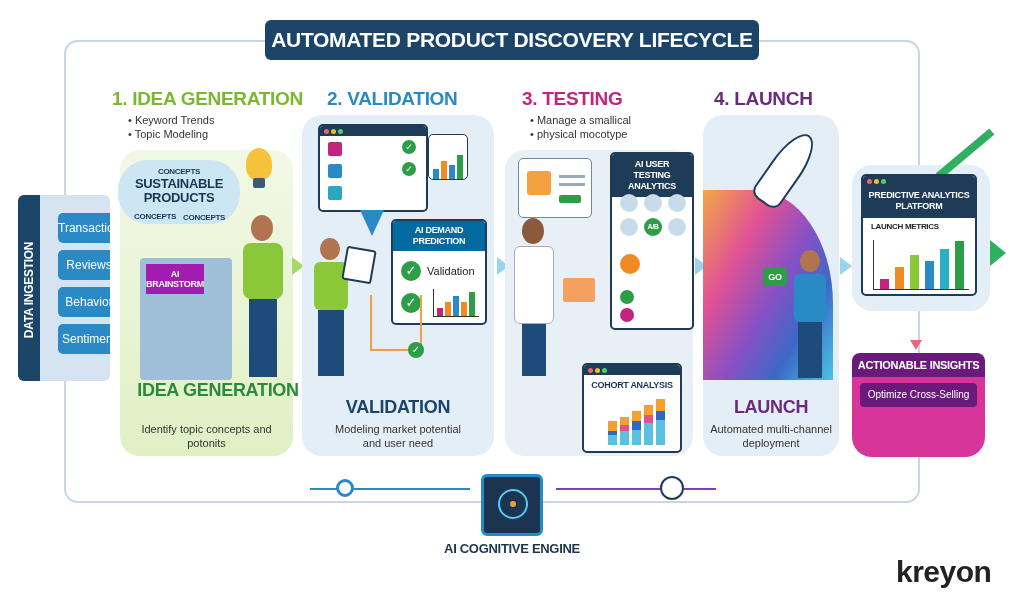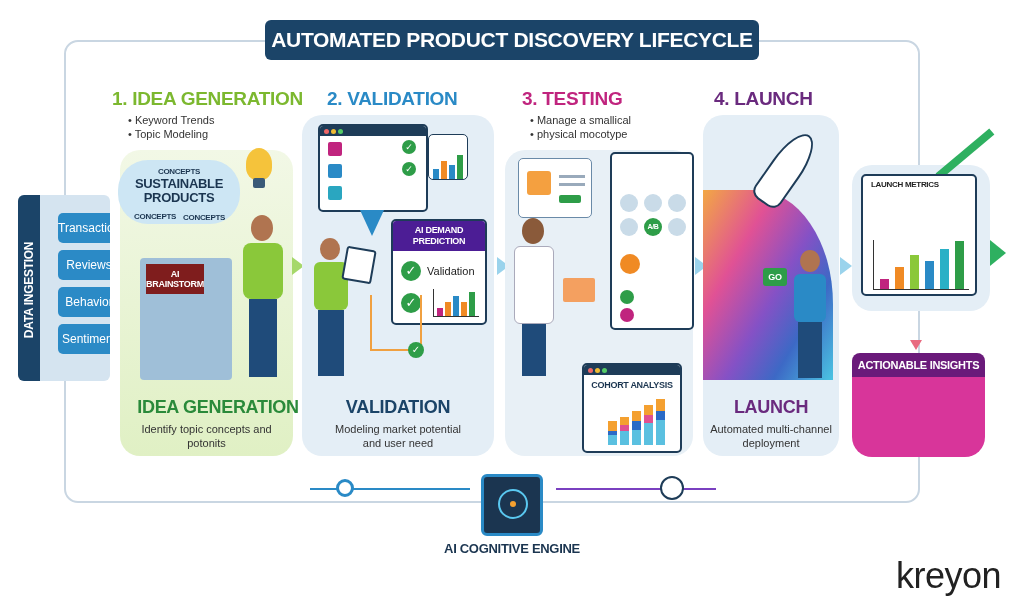--- a/index.html
+++ b/index.html
@@ -42,27 +42,27 @@
 <div class="abs bul" style="left:128px;top:127px">• Topic Modeling</div>
 <div class="abs panel" style="left:120px;top:150px;width:173px;height:306px;background:linear-gradient(#f2f8e6,#e0f0c4)"></div>
 <div class="abs" style="left:118px;top:160px;width:122px;height:64px;background:#cde6f4;border-radius:30px"></div>
 <div class="abs cond" style="left:118px;top:167px;width:122px;text-align:center;font-size:8px;color:#1b3550">CONCEPTS</div>
 <div class="abs cond" style="left:130px;top:177px;width:98px;text-align:center;font-size:13px;line-height:14px;color:#1b3550">SUSTAINABLE PRODUCTS</div>
 <div class="abs cond" style="left:134px;top:212px;font-size:8px;color:#1b3550">CONCEPTS</div>
 <div class="abs cond" style="left:183px;top:213px;font-size:8px;color:#1b3550">CONCEPTS</div>
 <div class="abs" style="left:246px;top:148px;width:26px;height:32px;background:#f5c33b;border-radius:50% 50% 40% 40%"></div>
 <div class="abs" style="left:253px;top:178px;width:12px;height:10px;background:#3a5a78;border-radius:2px"></div>
 <div class="abs" style="left:140px;top:258px;width:92px;height:122px;background:#9fbfd8;border-radius:4px"></div>
-<div class="abs cond" style="left:146px;top:264px;width:58px;height:30px;background:#7f1d1d;color:#fff;font-size:9px;text-align:center;padding-top:5px;line-height:10px">AI BRAINSTORM</div>
+<div class="abs cond" style="left:146px;top:264px;width:58px;height:30px;background:#a21caf;color:#fff;font-size:9px;text-align:center;padding-top:5px;line-height:10px">AI BRAINSTORM</div>
 <div class="abs" style="left:243px;top:215px;width:42px;height:165px">
   <div class="abs" style="left:8px;top:0;width:22px;height:26px;background:#b07450;border-radius:50%"></div>
   <div class="abs" style="left:0;top:28px;width:40px;height:56px;background:#8ac83a;border-radius:8px"></div>
   <div class="abs" style="left:6px;top:84px;width:28px;height:78px;background:#1f4b7a"></div>
 </div>
-<div class="abs cond btmt" style="left:120px;top:397px;width:196px;color:#2a8a3a">IDEA GENERATION</div>
+<div class="abs cond btmt" style="left:120px;top:380px;width:196px;color:#2a8a3a">IDEA GENERATION</div>
 <div class="abs btmd" style="left:140px;top:422px;width:133px">Identify topic concepts and potonits</div>
 
 <div class="abs arrow" style="left:292px;top:257px;border-left-color:#a6d86a"></div>
 
 <div class="abs cond stage-h" style="left:327px;top:88px;color:#2a8ac6">2. VALIDATION</div>
 <div class="abs panel" style="left:302px;top:115px;width:192px;height:341px;background:#e4eef6"></div>
 <div class="abs win" style="left:318px;top:124px;width:110px;height:88px">
   <div class="winbar">
       <span class="dot" style="left:4px;background:#e66"></span>
       <span class="dot" style="left:11px;background:#eb3"></span>
@@ -75,21 +75,21 @@
   <div class="abs check" style="left:82px;top:36px;width:14px;height:14px;line-height:14px;font-size:9px">✓</div>
 </div>
 <div class="abs win" style="left:428px;top:134px;width:40px;height:46px;border-width:1px">
   <div class="bar" style="left:4px;height:10px;background:#2a8ac6;width:6px"></div>
   <div class="bar" style="left:12px;height:18px;background:#f08a24;width:6px"></div>
   <div class="bar" style="left:20px;height:14px;background:#2a8ac6;width:6px"></div>
   <div class="bar" style="left:28px;height:24px;background:#2e9d48;width:6px"></div>
 </div>
 <div class="abs" style="left:360px;top:210px;width:0;height:0;border-left:12px solid transparent;border-right:12px solid transparent;border-top:26px solid #2a8ac6"></div>
 <div class="abs win" style="left:391px;top:219px;width:96px;height:106px">
-  <div class="cond" style="background:#4c1d95;color:#fff;font-size:9px;text-align:center;padding:4px 8px;line-height:11px">AI DEMAND PREDICTION</div>
+  <div class="cond" style="background:#0369a1;color:#fff;font-size:9px;text-align:center;padding:4px 8px;line-height:11px">AI DEMAND PREDICTION</div>
   <div class="abs check" style="left:8px;top:40px">✓</div>
   <div class="abs" style="left:34px;top:44px;font-size:11px;color:#222">Validation</div>
   <div class="abs check" style="left:8px;top:72px">✓</div>
   <div class="abs" style="left:40px;top:68px;width:46px;height:28px;border-left:1px solid #333;border-bottom:1px solid #333">
     <div class="bar" style="left:3px;height:8px;background:#c0247e;width:6px"></div>
     <div class="bar" style="left:11px;height:14px;background:#f08a24;width:6px"></div>
     <div class="bar" style="left:19px;height:20px;background:#2a8ac6;width:6px"></div>
     <div class="bar" style="left:27px;height:14px;background:#f08a24;width:6px"></div>
     <div class="bar" style="left:35px;height:24px;background:#2e9d48;width:6px"></div>
   </div>
@@ -111,20 +111,21 @@
 <div class="abs bul" style="left:530px;top:113px">• Manage a smallical</div>
 <div class="abs bul" style="left:530px;top:127px">• physical mocotype</div>
 <div class="abs panel" style="left:505px;top:150px;width:188px;height:306px;background:#e8f0f6"></div>
 <div class="abs win" style="left:518px;top:158px;width:74px;height:60px;border-width:1px;border-color:#6a8aa8">
   <div class="abs" style="left:8px;top:12px;width:24px;height:24px;background:#f4a040;border-radius:3px"></div>
   <div class="abs" style="left:40px;top:16px;width:26px;height:3px;background:#9ab"></div>
   <div class="abs" style="left:40px;top:24px;width:26px;height:3px;background:#9ab"></div>
   <div class="abs" style="left:40px;top:36px;width:22px;height:8px;background:#2e9d48;border-radius:2px"></div>
 </div>
 <div class="abs win" style="left:610px;top:152px;width:84px;height:178px">
+  <div class="cond" style="background:#1e3c58;color:#fff;font-size:9px;text-align:center;padding:5px 4px;line-height:11px">AI USER TESTING ANALYTICS</div>
   <div class="abs" style="left:8px;top:40px;width:18px;height:18px;border-radius:50%;background:#c9dbe8"></div>
   <div class="abs" style="left:32px;top:40px;width:18px;height:18px;border-radius:50%;background:#c9dbe8"></div>
   <div class="abs" style="left:56px;top:40px;width:18px;height:18px;border-radius:50%;background:#c9dbe8"></div>
   <div class="abs" style="left:8px;top:64px;width:18px;height:18px;border-radius:50%;background:#c9dbe8"></div>
   <div class="abs cond" style="left:32px;top:64px;width:18px;height:18px;border-radius:50%;background:#2e9d48;color:#fff;font-size:7px;text-align:center;line-height:18px">A/B</div>
   <div class="abs" style="left:56px;top:64px;width:18px;height:18px;border-radius:50%;background:#c9dbe8"></div>
   <div class="abs" style="left:8px;top:100px;width:20px;height:20px;border-radius:50%;background:#f08a24"></div>
   <div class="abs" style="left:8px;top:136px;width:14px;height:14px;border-radius:50%;background:#2e9d48"></div>
   <div class="abs" style="left:8px;top:154px;width:14px;height:14px;border-radius:50%;background:#c0247e"></div>
 </div>
@@ -163,40 +164,47 @@
   <div class="abs" style="left:8px;top:72px;width:24px;height:56px;background:#1f4b7a"></div>
 </div>
 <div class="abs cond btmt" style="left:703px;top:397px;width:136px;color:#6a2a7e">LAUNCH</div>
 <div class="abs btmd" style="left:706px;top:422px;width:130px">Automated multi-channel deployment</div>
 
 <div class="abs arrow" style="left:840px;top:257px"></div>
 
 <div class="abs panel" style="left:852px;top:165px;width:138px;height:146px;background:#e4eef6"></div>
 <div class="abs" style="left:930px;top:150px;width:70px;height:8px;background:#2eb060;transform:rotate(-40deg)"></div>
 <div class="abs win" style="left:861px;top:174px;width:116px;height:122px">
+  <div style="background:#1e3c58;position:relative;padding:14px 4px 6px">
+    <span class="dot" style="left:4px;background:#e66"></span>
+      <span class="dot" style="left:11px;background:#eb3"></span>
+      <span class="dot" style="left:18px;background:#5c6"></span>
+    <div class="cond" style="color:#fff;font-size:9px;text-align:center;line-height:11px">PREDICTIVE ANALYTICS PLATFORM</div>
+  </div>
   <div class="cond" style="font-size:8px;margin:4px 0 0 8px;color:#222">LAUNCH METRICS</div>
   <div class="abs" style="left:10px;top:64px;width:96px;height:50px;border-left:1px solid #333;border-bottom:1px solid #333">
     <div class="bar" style="left:6px;height:10px;background:#c0247e"></div>
     <div class="bar" style="left:21px;height:22px;background:#f08a24"></div>
     <div class="bar" style="left:36px;height:34px;background:#8ac83a"></div>
     <div class="bar" style="left:51px;height:28px;background:#2a8ac6"></div>
     <div class="bar" style="left:66px;height:40px;background:#2ab0c6"></div>
     <div class="bar" style="left:81px;height:48px;background:#2e9d48"></div>
   </div>
 </div>
 <div class="abs" style="left:990px;top:240px;width:0;height:0;border-top:13px solid transparent;border-bottom:13px solid transparent;border-left:16px solid #2eb060"></div>
 
 <div class="abs" style="left:910px;top:340px;width:0;height:0;border-left:6px solid transparent;border-right:6px solid transparent;border-top:10px solid #e86a80"></div>
 <div class="abs panel" style="left:852px;top:353px;width:133px;height:104px;background:#d8359a">
   <div class="cond" style="background:#6a1a7a;color:#fff;font-size:11px;text-align:center;padding:6px 0;border-radius:8px 8px 0 0">ACTIONABLE INSIGHTS</div>
+  <div style="margin:6px 8px 0;background:#6a1a7a;color:#fff;font-size:10px;text-align:center;line-height:24px;border-radius:4px">Optimize Cross-Selling</div>
 </div>
 
 <div class="abs" style="left:310px;top:488px;width:160px;height:2px;background:#2a8ac6"></div>
 <div class="abs" style="left:336px;top:479px;width:18px;height:18px;border-radius:50%;border:3px solid #2a8ac6;background:#fff"></div>
 <div class="abs" style="left:556px;top:488px;width:160px;height:2px;background:#7a40c0"></div>
 <div class="abs" style="left:660px;top:476px;width:24px;height:24px;border-radius:50%;border:2px solid #1e3c58;background:#fff"></div>
 <div class="abs" style="left:481px;top:474px;width:62px;height:62px;background:#1b3550;border:3px solid #2a8ac6;border-radius:6px">
   <div class="abs" style="left:14px;top:12px;width:30px;height:30px;border:2px solid #5ac8f0;border-radius:50%"></div>
   <div class="abs" style="left:26px;top:24px;width:6px;height:6px;background:#f4a030;border-radius:50%"></div>
 </div>
 <div class="abs cond" style="left:412px;top:541px;width:200px;text-align:center;font-size:13px;color:#1b3550">AI COGNITIVE ENGINE</div>
 
-<div class="abs" style="left:896px;top:555px;font-size:36px;font-weight:normal;color:#222;letter-spacing:-0.5px">kreyon</div>
+<div class="abs" style="left:896px;top:555px;font-size:30px;font-weight:bold;color:#222;letter-spacing:-0.5px">kreyon</div>
 
 </body></html>

